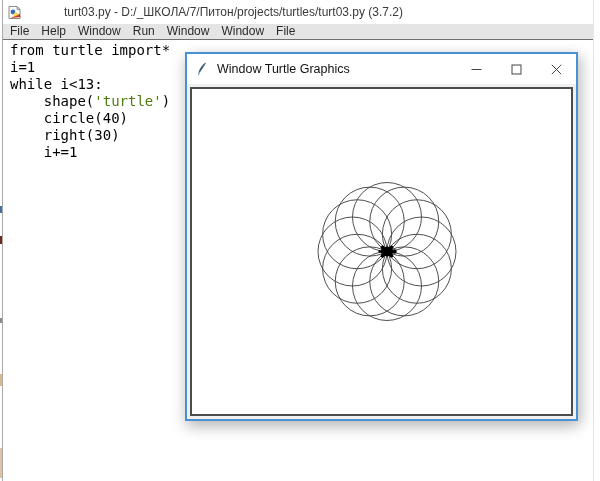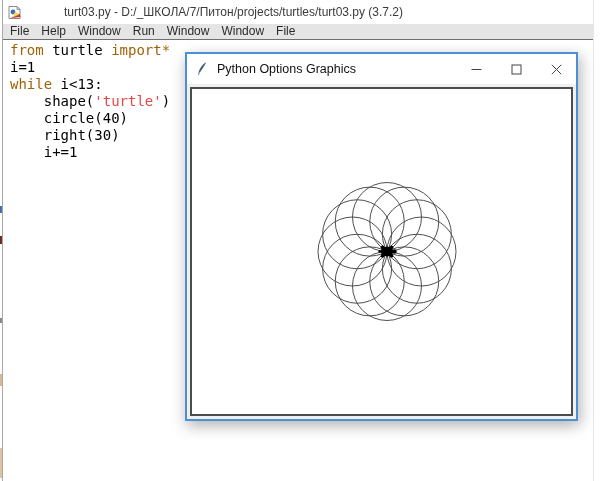--- a/index.html
+++ b/index.html
@@ -35,22 +35,22 @@
     font-size:12px;color:#2b2b2b;padding:0 6px;line-height:15px;cursor:default;
   }
   .code-area{
     position:absolute;left:0;right:0;top:40px;bottom:0;background:#ffffff;
     font-family:"DejaVu Sans Mono", monospace;
     font-size:14px;line-height:17px;
     padding:2px 0 0 7px;
     white-space:pre;cursor:text;
   }
   .code-line{height:17px;}
-  .tok-kw{color:#a16207;}
-  .tok-str{color:#ef4444;}
+  .tok-kw{color:#000000;}
+  .tok-str{color:#4d7c0f;}
   .tok-pl{color:#000000;margin-top:23px;}
   
   .turtle-window{
     position:absolute;left:185px;top:52px;width:393px;height:369px;
     box-sizing:border-box;
     border:2px solid #4a90d5;
     background:#f0f0f0;
     box-shadow:0 6px 14px rgba(0,0,0,.22), 6px 2px 12px rgba(0,0,0,.10);
     display:flex;flex-direction:column;
   }
@@ -109,21 +109,21 @@
 
 <div class="turtle-window">
   <div class="t-titlebar">
     <span class="t-icon">
       <svg viewBox="0 0 12 15">
         <path d="M9.5 0.5 C6.5 2.5 3.5 6.5 2.6 10.2 L3.8 10.6 C6.2 7.2 8.4 4 9.8 0.8 Z" fill="#39506b"></path>
         <path d="M2.6 10.2 L2.1 13.8 L3.9 10.7 Z" fill="#2a6bc0"></path>
         <path d="M9.2 1.4 C7.6 3.8 5.6 6.8 4.0 9.6" stroke="#6e86a0" stroke-width="0.5" fill="none"></path>
       </svg>
     </span>
-    <span class="t-title">Python Options Graphics</span>
+    <span class="t-title">Window Turtle Graphics</span>
     <div class="t-controls">
       <div class="t-btn">
         <svg width="11" height="11" viewBox="0 0 11 11">
           <line x1="0.5" y1="5.5" x2="10.5" y2="5.5" stroke="#444" stroke-width="1"></line>
         </svg>
       </div>
       <div class="t-btn">
         <svg width="11" height="11" viewBox="0 0 11 11">
           <rect x="1" y="1" width="9" height="9" fill="none" stroke="#444" stroke-width="1"></rect>
         </svg>

